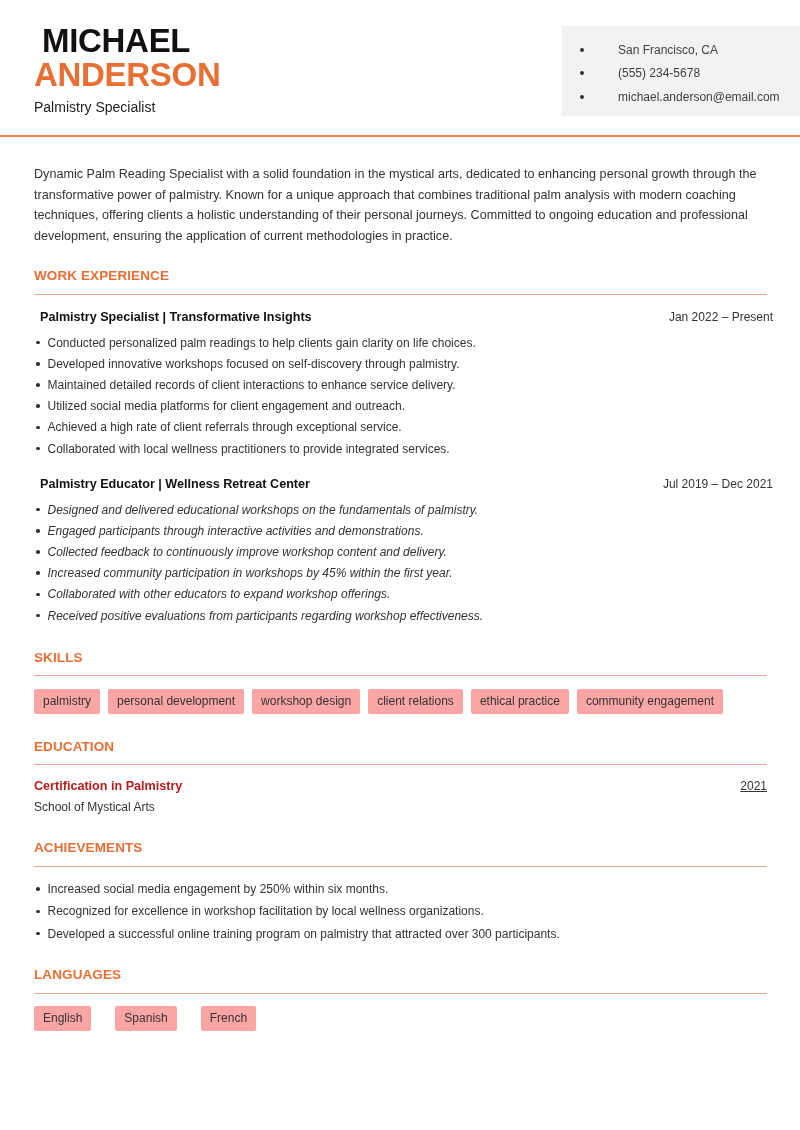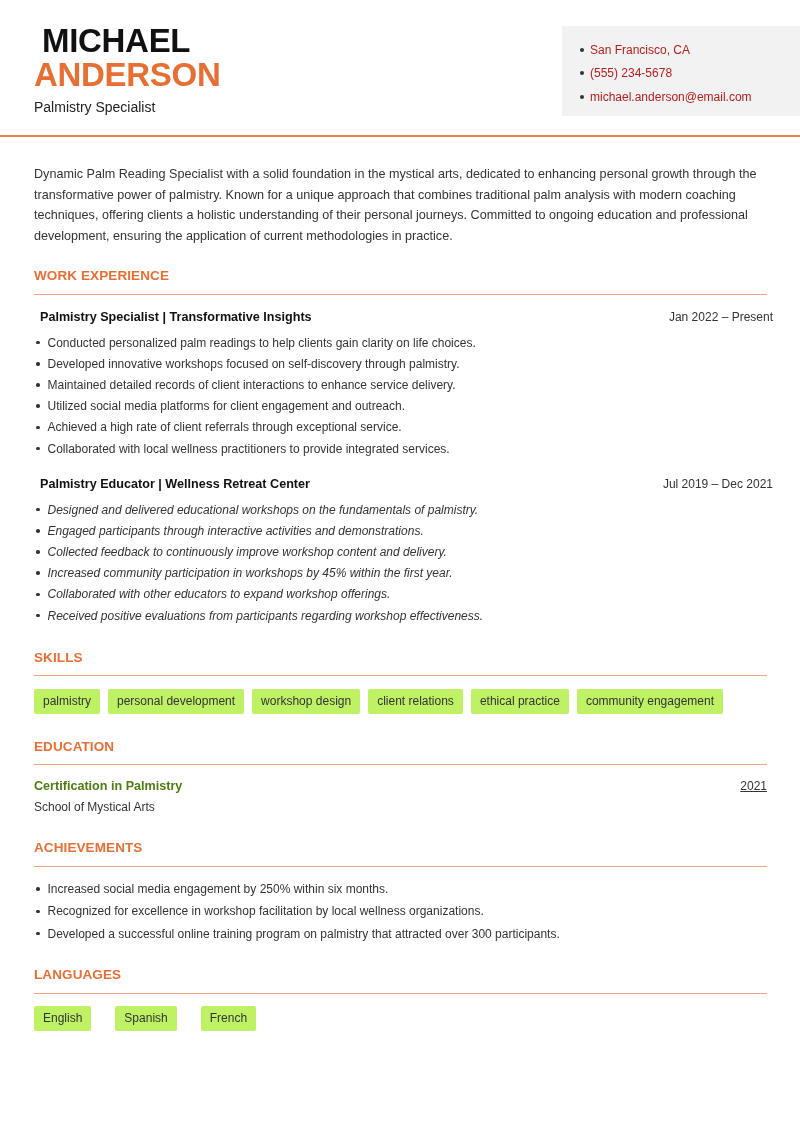--- a/index.html
+++ b/index.html
@@ -5,41 +5,41 @@
     * { box-sizing: border-box; margin: 0; padding: 0; }
     html, body { width: 800px; height: 1130px; background: #ffffff; }
     body { font-family: "Liberation Sans", "DejaVu Sans", sans-serif; color: #333333; position: relative; overflow: hidden; }
 
     .header { position: absolute; left: 0; top: 0; width: 800px; height: 137px; border-bottom: 2px solid #e8834a; }
     .name-first { position: absolute; left: 34px; top: 22px; font-size: 33px; font-weight: 700; color: #111111; letter-spacing: -0.3px; line-height: 38px; margin-left: 8px; }
     .name-last { position: absolute; left: 34px; top: 56px; font-size: 33px; font-weight: 700; color: #e86f34; letter-spacing: -0.3px; line-height: 38px; }
     .job-title { position: absolute; left: 34px; top: 99px; font-size: 14px; color: #222222; }
 
     .contact-box { position: absolute; left: 562px; top: 26px; width: 238px; height: 90px; background: #f2f2f2; padding: 12px 0 0 18px; }
-    .contact-item { display: flex; align-items: center; font-size: 12px; color: #b91c1c; height: 23.5px; }
+    .contact-item { display: flex; align-items: center; font-size: 12px; color: #404040; height: 23.5px; gap: 28px; }
     .bullet-dot { width: 4px; height: 4px; border-radius: 50%; background: #333; margin-right: 6px; flex-shrink: 0; }
 
     .summary { position: absolute; left: 34px; top: 164px; width: 734px; font-size: 12.6px; line-height: 20.5px; color: #333; }
 
     .section-title { position: absolute; left: 34px; font-size: 13.5px; font-weight: 700; color: #e86f34; letter-spacing: 0.1px; }
     .section-rule { position: absolute; left: 34px; width: 733px; height: 0; border-top: 1.5px solid #f0a58a; }
 
     .job-head { position: absolute; left: 40px; width: 733px; display: flex; justify-content: space-between; align-items: flex-start; gap: 19px; }
     .job-role { font-size: 12.6px; font-weight: 700; color: #111; }
     .job-date { font-size: 12px; color: #333; }
 
     .bullets { position: absolute; left: 34px; width: 733px; list-style: none; }
     .bullets li { display: flex; align-items: center; font-size: 12px; color: #333; height: 21.2px; }
     .bullets li .bullet-dot { margin-left: 2px; margin-right: 8px; width: 3.5px; height: 3.5px; }
 
     .chips { position: absolute; left: 34px; display: flex; gap: 8px; }
-    .chip { background: #bef264; font-size: 12px; color: #333; height: 25px; line-height: 25px; padding: 0 9px; border-radius: 2px; }
+    .chip { background: #fca5a5; font-size: 12px; color: #333; height: 25px; line-height: 25px; padding: 0 9px; border-radius: 2px; }
 
     .edu-head { position: absolute; left: 34px; width: 733px; display: flex; justify-content: space-between; align-items: baseline; }
-    .edu-degree { font-size: 12.6px; font-weight: 700; color: #4d7c0f; }
+    .edu-degree { font-size: 12.6px; font-weight: 700; color: #b91c1c; }
     .edu-year { font-size: 12px; color: #333; text-decoration: underline; }
     .edu-school { position: absolute; left: 34px; font-size: 12px; color: #333; }
   </style>
 </head>
 <body>
 
 <div class="header">
   <div class="name-first">MICHAEL</div>
   <div class="name-last">ANDERSON</div>
   <div class="job-title">Palmistry Specialist</div>

